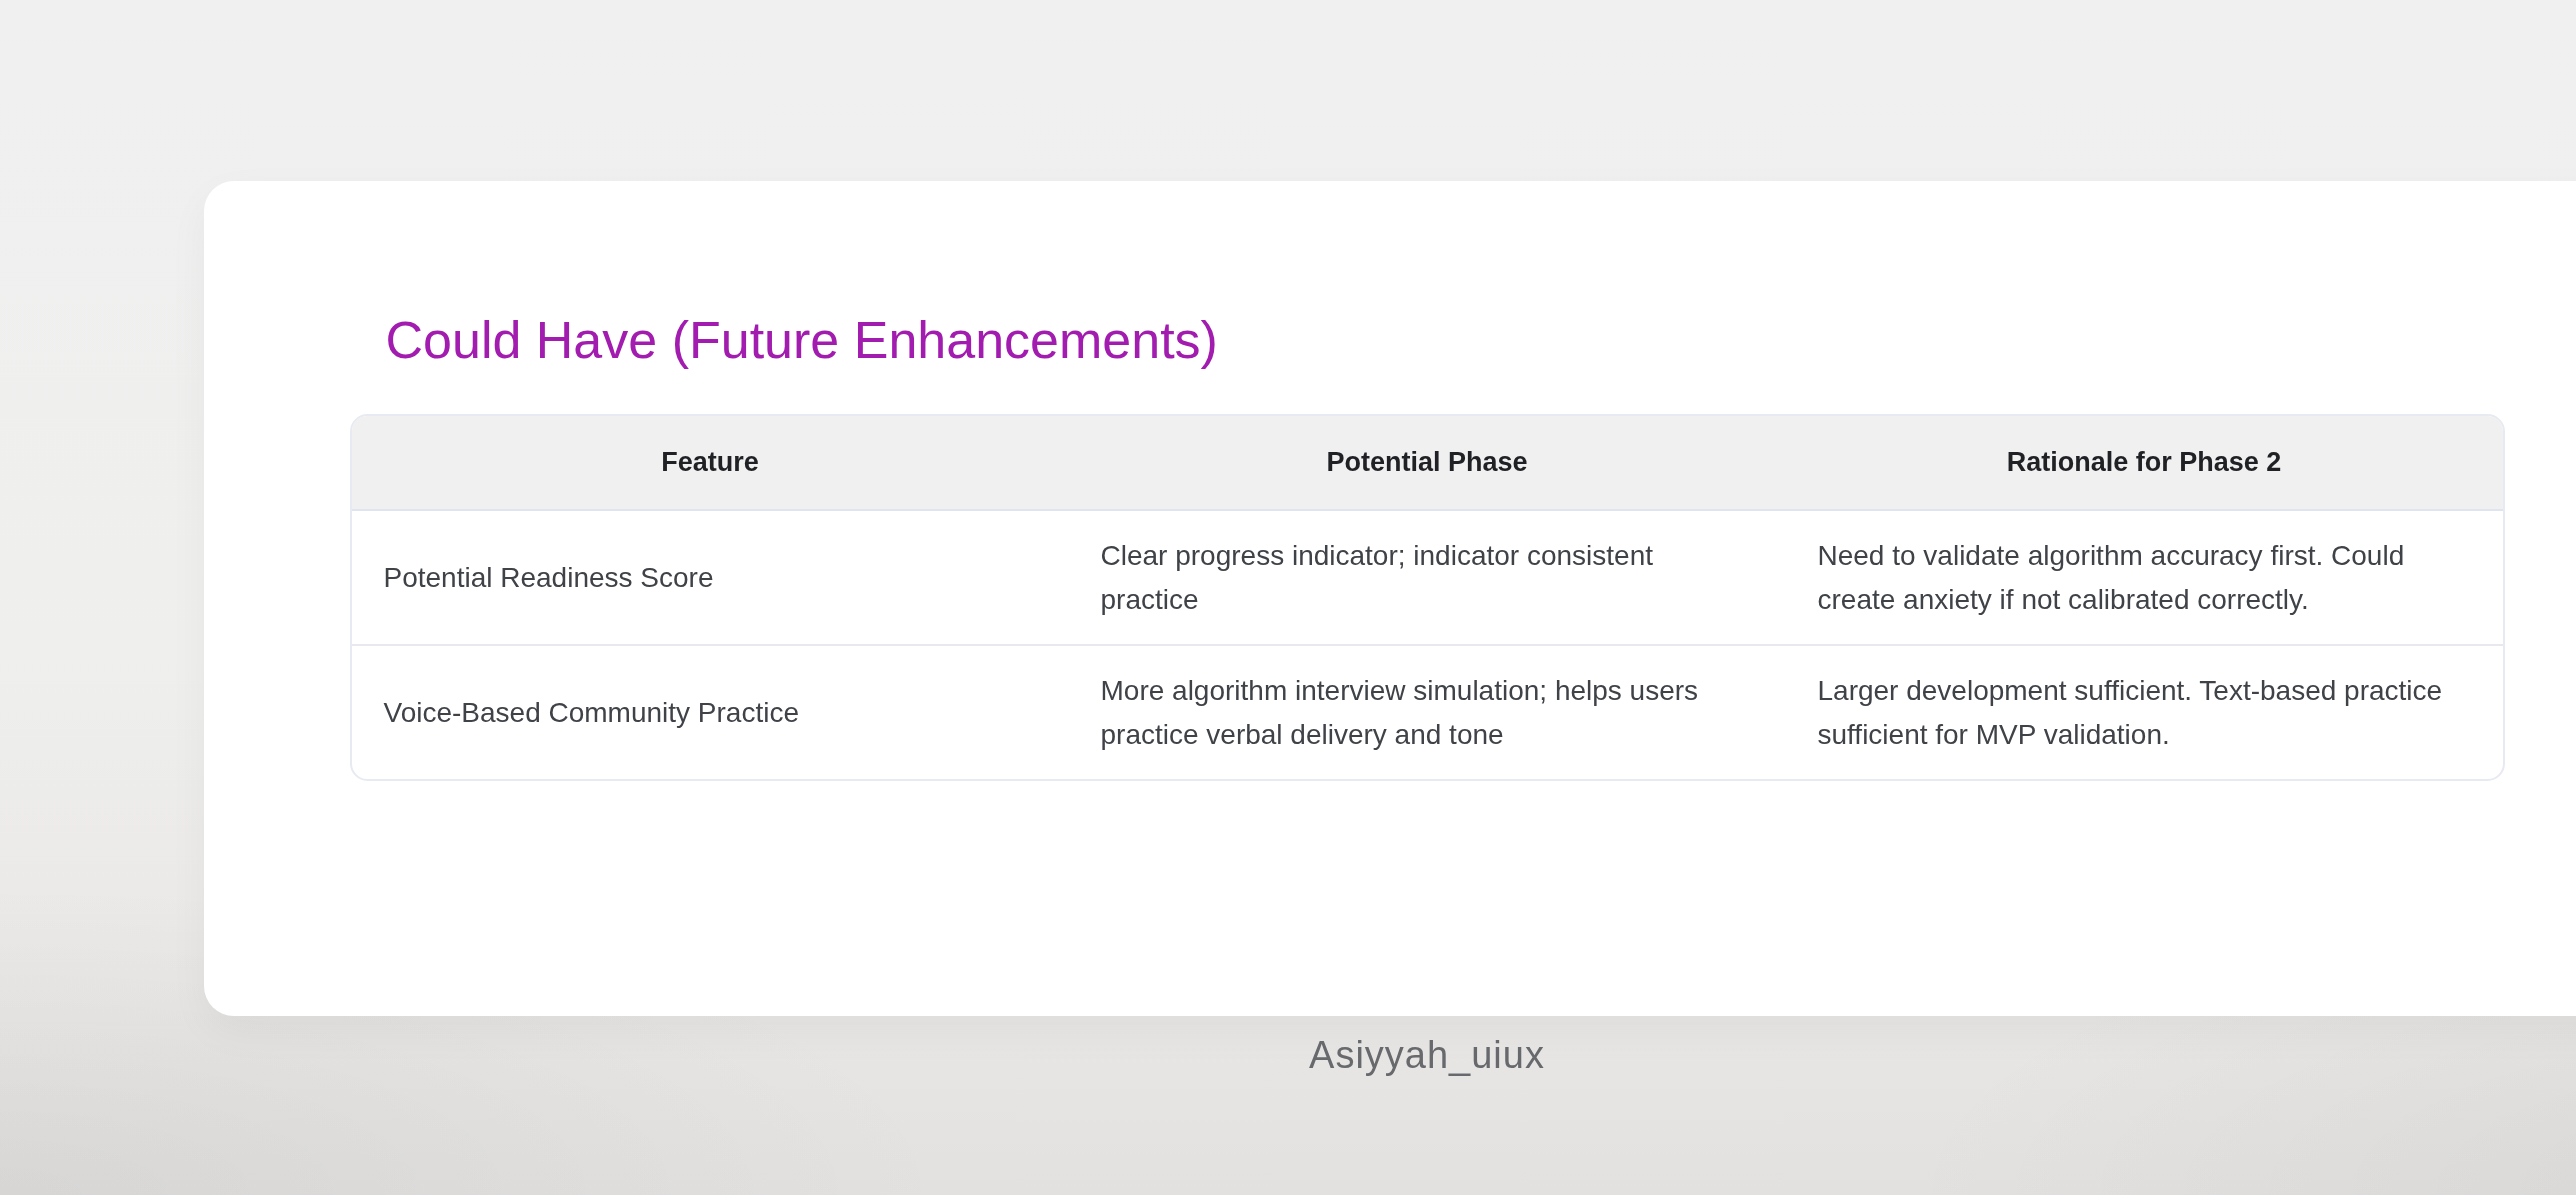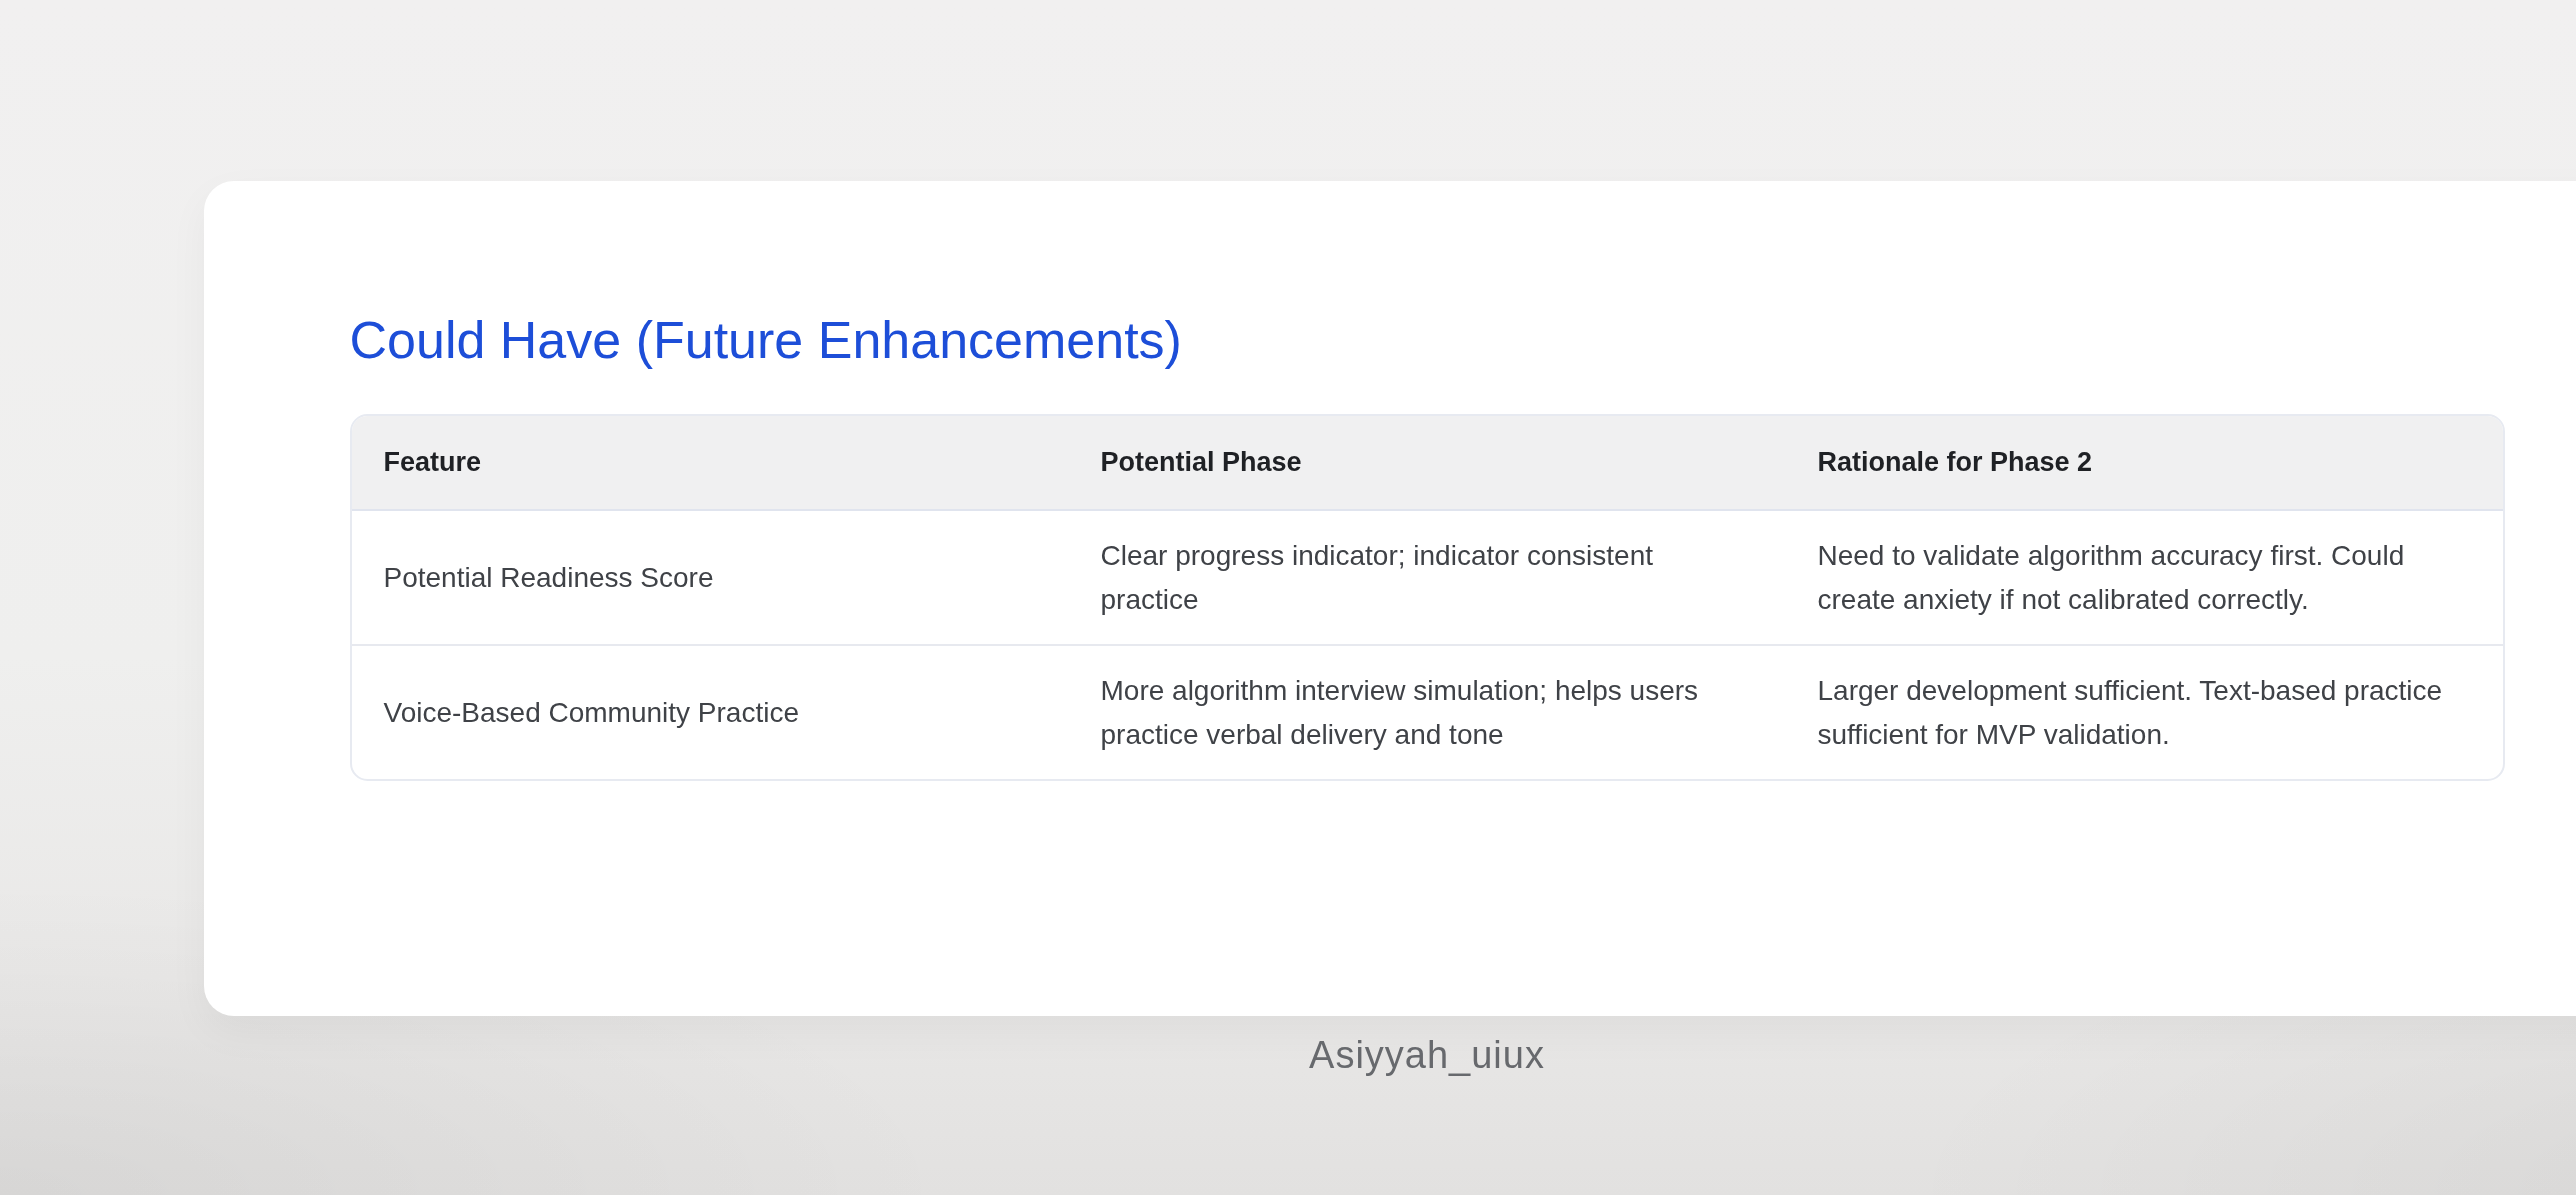--- a/index.html
+++ b/index.html
@@ -25,42 +25,43 @@
     background: #ffffff;
     border-radius: 30px;
     padding: 128px 146px 0 146px;
     box-shadow: 0 15.5px 41px rgba(0, 0, 0, 0.045);
   }
 
   .title {
     font-size: 52px;
     font-weight: 500;
     line-height: 1.2;
-    color: #1d4ed8;
+    color: #a21caf;
     letter-spacing: 0;
     margin-bottom: 43px;
+    margin-left: 36px;
   }
 
   .table-wrap {
     border: 2.1px solid #e7eaf1;
     border-radius: 17.5px;
     overflow: hidden;
   }
 
   table {
     width: 100%;
     border-collapse: collapse;
     table-layout: fixed;
   }
 
   th {
     background: #f0f0f1;
     height: 94px;
     padding: 0 32px;
-    text-align: left;
+    text-align: center;
     vertical-align: middle;
     font-size: 27px;
     font-weight: 600;
     color: #1f2125;
     border-bottom: 2.6px solid #e0e4ee;
   }
 
   td {
     height: 122px;
     padding: 23px 32px;

